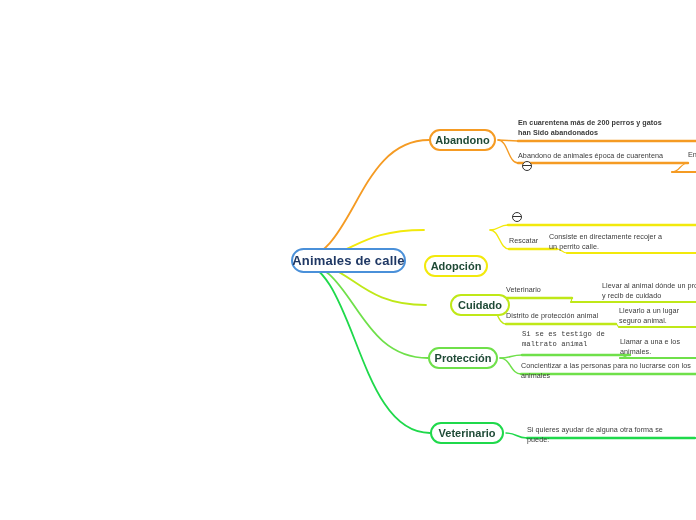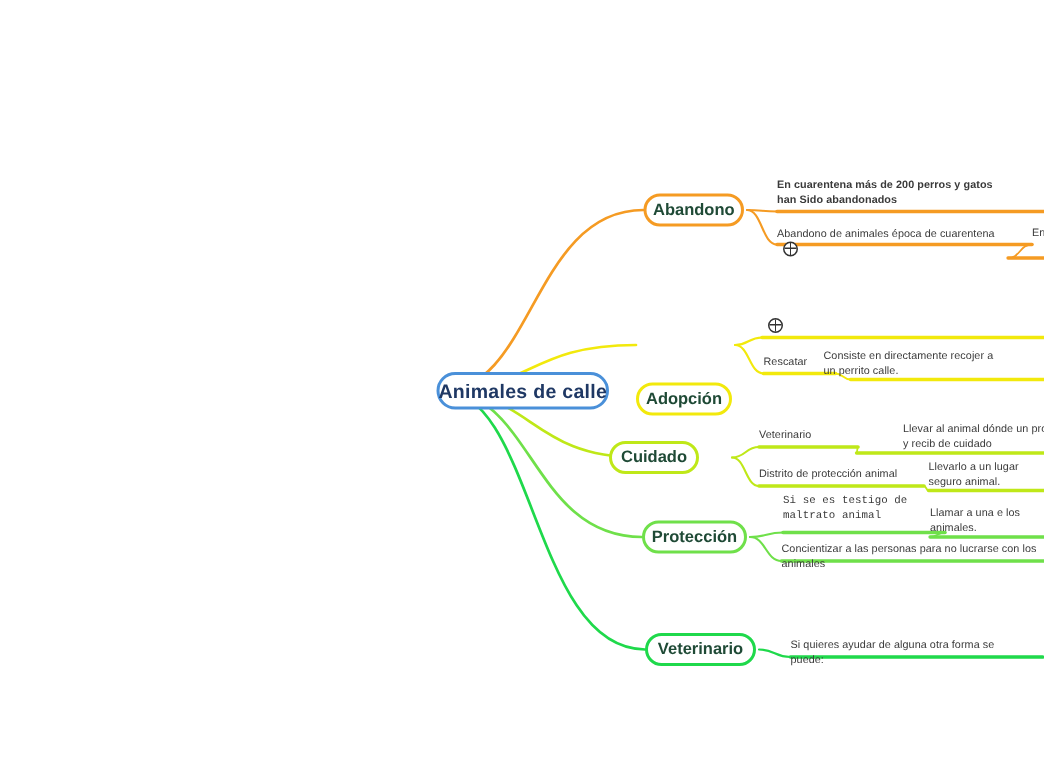--- a/index.html
+++ b/index.html
@@ -119,21 +119,21 @@
       </div>
       <div class="leaf" style="left: 518px; top: 118px; width: 152px; border-bottom: none; font-weight: bold;"><span class="txt">En cuarentena más de 200 perros y gatos han Sido abandonados</span></div>
       <div class="leaf" style="left: 518px; top: 151px; width: 148px; border-bottom: none;"><span class="txt">Abandono de animales época de cuarentena</span><span class="globe"></span></div>
       <div class="leaf" style="left: 688px; top: 150px; width: 14px; border-bottom: none;"><span class="txt">En</span></div>
       <div class="node branch" style="left: 424px; top: 219px; width: 64px; height: 22px; border-color: rgb(242, 233, 12); margin-top: 36px;">
         <span>Adopción</span>
       </div>
       <div class="leaf" style="left: 508px; top: 212px; width: 186px; border-bottom: none;"><span class="globe"></span></div>
       <div class="leaf" style="left: 509px; top: 236px; width: 40px; border-bottom: none;"><span class="txt">Rescatar</span></div>
       <div class="leaf" style="left: 549px; top: 232px; width: 122px; border-bottom: none;"><span class="txt">Consiste en directamente recojer a un perrito calle.</span></div>
-      <div class="node branch" style="left: 406px; top: 294px; width: 60px; height: 22px; border-color: rgb(191, 232, 24);">
+      <div class="node branch" style="left: 450px; top: 294px; width: 60px; height: 22px; border-color: rgb(191, 232, 24);">
         <span>Cuidado</span>
       </div>
       <div class="leaf" style="left: 506px; top: 285px; width: 48px; border-bottom: none;"><span class="txt">Veterinario</span></div>
       <div class="leaf" style="left: 571px; top: 281px; width: 122px; border-bottom: none; margin-left: 31px;"><span class="txt">Llevar al animal dónde un profesional y recib de cuidado</span></div>
       <div class="leaf" style="left: 506px; top: 311px; width: 96px; border-bottom: none;"><span class="txt">Distrito de protección animal</span></div>
       <div class="leaf" style="left: 619px; top: 306px; width: 74px; border-bottom: none;"><span class="txt">Llevarlo a un lugar seguro animal.</span></div>
       <div class="node branch" style="left: 428px; top: 347px; width: 70px; height: 22px; border-color: rgb(111, 224, 74);">
         <span>Protección</span>
       </div>
       <div class="leaf" style="left: 522px; top: 330px; width: 104px; border-bottom: none; font-family: Liberation Mono, monospace;"><span class="txt">Si se es testigo de maltrato animal</span></div>

